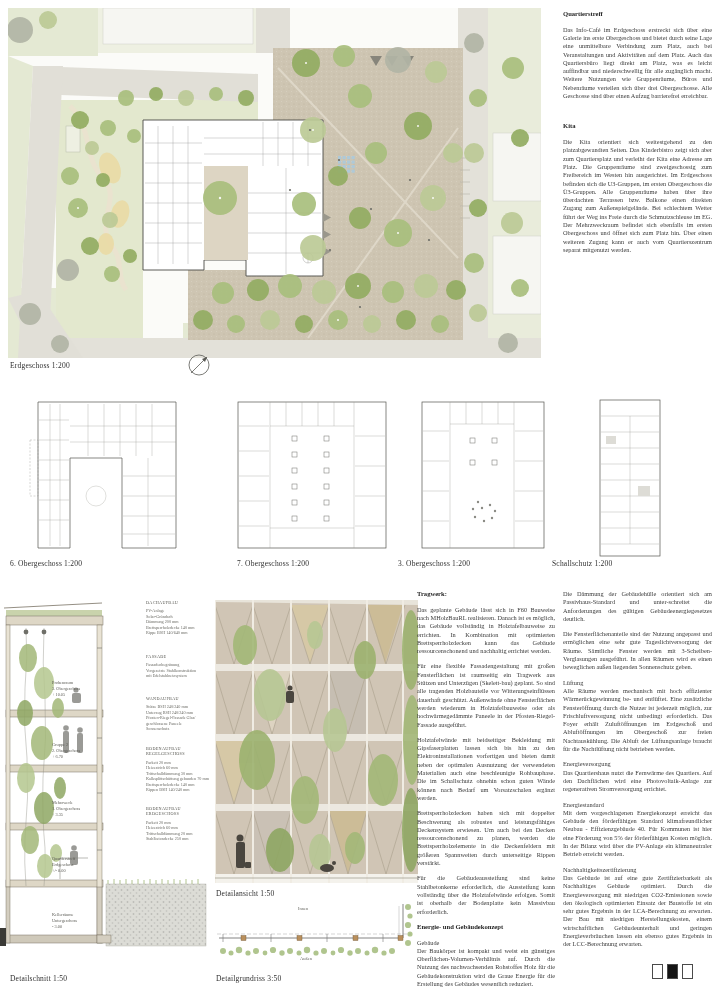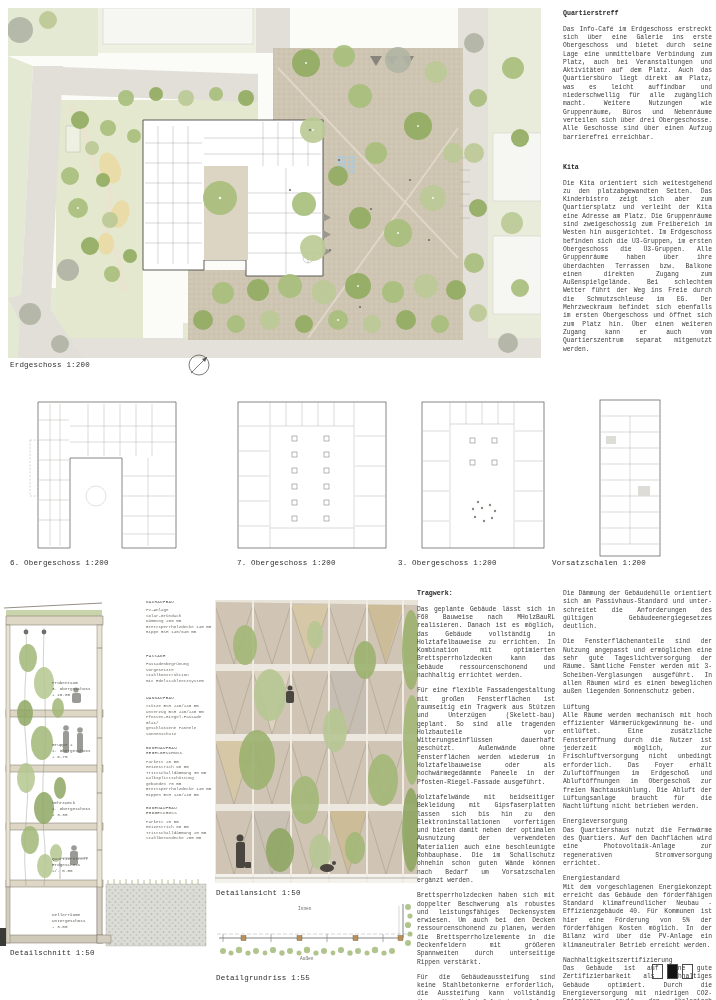--- a/index.html
+++ b/index.html
@@ -1,17 +1,17 @@
 <!DOCTYPE html>
 <html><head>
 <meta charset="utf-8">
 <style>
   html,body{margin:0;padding:0;background:#ffffff;}
   .sheet{position:relative;width:716px;height:1000px;background:#ffffff;overflow:hidden;
-         font-family:Liberation Mono, monospace;color:#3b3b3b;}
+         font-family:Liberation Serif, serif;color:#3b3b3b;}
   .abs{position:absolute;}
   .cap{font-size:7.5px;color:#2e2e2e;letter-spacing:.2px;}
   .col{font-size:6.3px;line-height:1.32;text-align:justify;}
   .col p{margin:0 0 7px 0;}
   .col .hd{font-weight:bold;color:#1f1f1f;font-size:6.6px;margin-bottom:7px;}
   .col .sub{margin-bottom:0;}
   .pre{white-space:pre-line;}
   .lbl{font-size:4.2px;line-height:1.3;color:#6a6a64;}
   .lbl .t{color:#53534d;letter-spacing:.3px;margin-bottom:3px;}
   .flr{font-size:4.3px;line-height:1.35;color:#5b5b55;}
@@ -348,21 +348,21 @@
       <line x1="3" y1="148" x2="61" y2="148"></line>
         <line x1="32" y1="20" x2="32" y2="148"></line>
     </g>
     <rect x="8" y="40" width="10" height="8" fill="#dddcd6"></rect>
     <rect x="40" y="90" width="12" height="10" fill="#dddcd6"></rect>
   </svg>
 
   <div class="abs cap" style="left:10px;top:559px">6. Obergeschoss 1:200</div>
   <div class="abs cap" style="left:237px;top:559px">7. Obergeschoss 1:200</div>
   <div class="abs cap" style="left:398px;top:559px">3. Obergeschoss 1:200</div>
-  <div class="abs cap" style="left:552px;top:559px">Vorsatzschalen 1:200</div>
+  <div class="abs cap" style="left:552px;top:559px">Schallschutz 1:200</div>
 
   <svg class="abs" style="left:0;top:588px" width="212" height="370" viewBox="0 0 212 370">
     <defs>
       <pattern id="gv" width="6" height="6" patternUnits="userSpaceOnUse">
         <rect width="6" height="6" fill="#dcdcd6"></rect>
         <circle cx="1.5" cy="2" r=".9" fill="#bdbdb8"></circle>
         <circle cx="4.5" cy="5" r=".9" fill="#c9c9c4"></circle>
       </pattern>
     </defs>
 
@@ -511,21 +511,21 @@
     <div>Quartierstreff</div>
     <div>Erdgeschoss</div>
     <div>+/- 0.00</div>
   </div>
   <div class="abs flr" style="left:52px;top:912px">
     <div>Kellerräume</div>
     <div>Untergeschoss</div>
     <div>- 3.00</div>
   </div>
 
-  <div class="abs cap" style="left:10px;top:949px">Detailschnitt  1:50</div>
+  <div class="abs cap" style="left:10px;top:974px">Detailschnitt  1:50</div>
 
   <svg class="abs" style="left:215px;top:600px" width="203" height="283" viewBox="0 0 203 283">
     <rect x="0" y="0" width="203" height="283" fill="#d0c5b5"></rect>
     <polygon points="0,0 203,0 203,5 0,2" fill="#e8e4da"></polygon>
 
     <g fill="#ece8e0">
       <rect x="0" y="64" width="203" height="7"></rect>
       <rect x="0" y="134" width="203" height="7"></rect>
       <rect x="0" y="204" width="203" height="7"></rect>
       <rect x="0" y="274" width="203" height="9" fill="#f4f2ec"></rect>
@@ -628,21 +628,21 @@
         <circle cx="177" cy="53" r="3"></circle>
       <circle cx="193" cy="45" r="3"></circle>
         <circle cx="195" cy="36" r="2.6"></circle>
         <circle cx="193" cy="27" r="3.1"></circle>
       <circle cx="195" cy="18" r="2.6"></circle>
         <circle cx="193" cy="9" r="3"></circle>
     </g>
   </svg>
   <div class="abs planlab" style="left:298px;top:906px">Innen</div>
   <div class="abs planlab" style="left:300px;top:956px">Außen</div>
-  <div class="abs cap" style="left:216px;top:974px">Detailgrundriss 1:55</div>
+  <div class="abs cap" style="left:216px;top:974px">Detailgrundriss 3:50</div>
 
   <div class="abs col" style="left:417px;top:590px;width:138px">
     <p class="hd">Tragwerk:</p>
     <p>Das geplante Gebäude lässt sich in F60 Bauweise nach MHolzBauRL realisieren. Danach ist es möglich, das Gebäude vollständig in Holztafelbauweise zu errichten. In Kombination mit optimierten Brettsperrholzdecken kann das Gebäude ressourcenschonend und nachhaltig errichtet werden.</p>
     <p>Für eine flexible Fassadengestaltung mit großen Fensterflächen ist raumseitig ein Tragwerk aus Stützen und Unterzügen (Skelett-bau) geplant. So sind alle tragenden Holzbauteile vor Witterungseinflüssen dauerhaft geschützt. Außenwände ohne Fensterflächen werden wiederum in Holztafelbauweise oder als hochwärmegedämmte Paneele in der Pfosten-Riegel-Fassade ausgeführt.</p>
     <p>Holztafelwände mit beidseitiger Bekleidung mit Gipsfaserplatten lassen sich bis hin zu den Elektroninstallationen vorfertigen und bieten damit neben der optimalen Ausnutzung der verwendeten Materialien auch eine beschleunigte Rohbauphase. Die im Schallschutz ohnehin schon guten Wände können nach Bedarf um Vorsatzschalen ergänzt werden.</p>
     <p>Brettsperrholzdecken haben sich mit doppelter Beschwerung als robustes und leistungsfähiges Deckensystem erwiesen. Um auch bei den Decken ressourcenschonend zu planen, werden die Brettsperrholzelemente in die Deckenfeldern mit größeren Spannweiten durch unterseitige Rippen verstärkt.</p>
     <p>Für die Gebäudeaussteifung sind keine Stahlbetonkerne erforderlich, die Aussteifung kann vollständig über die Holztafelwände erfolgen. Somit ist oberhalb der Bodenplatte kein Massivbau erforderlich.</p>
     <p class="hd" style="margin-top:4px">Energie- und Gebäudekonzept</p>
     <p class="sub">Gebäude</p>

